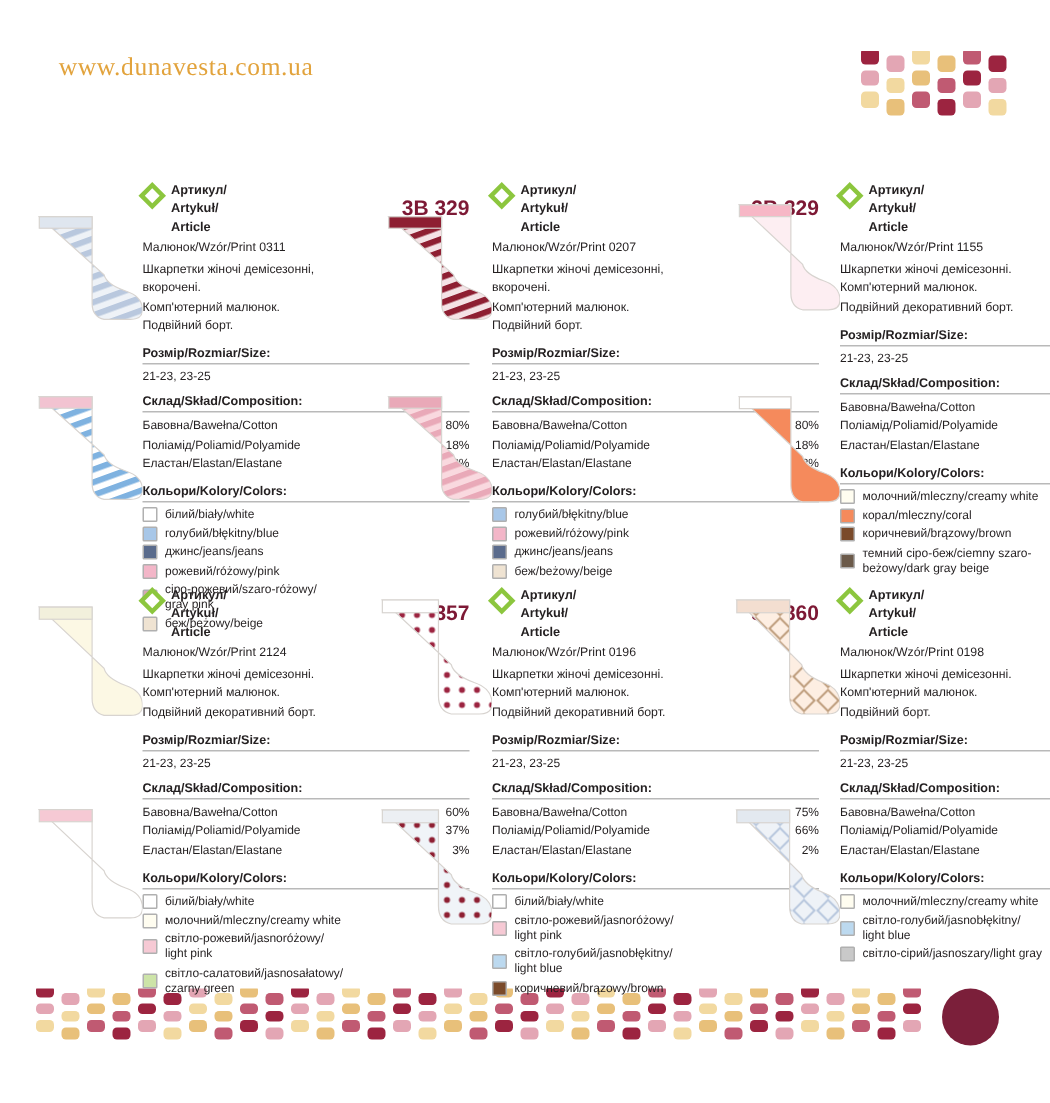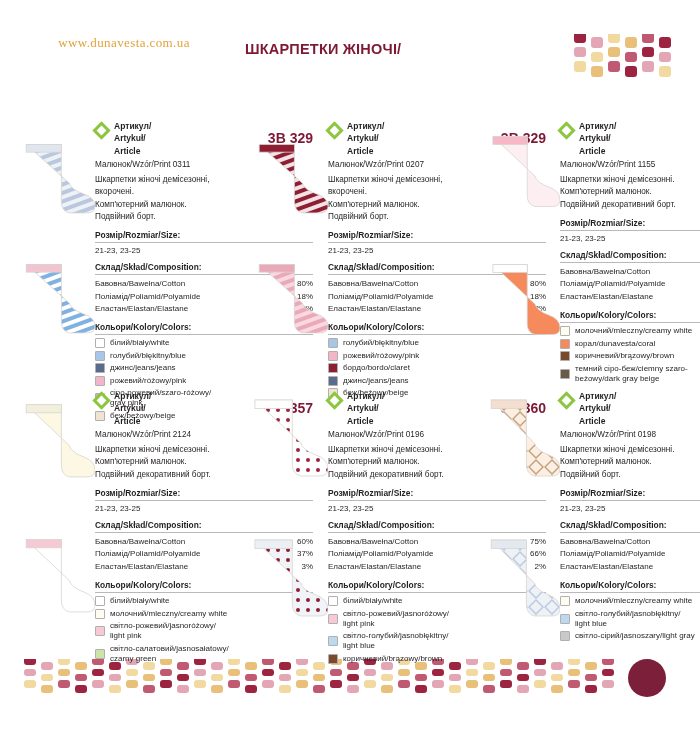--- a/index.html
+++ b/index.html
@@ -19,21 +19,21 @@
   }
   .logo-block { position: absolute; left: 24px; top: 33px; width: 200px; text-align: center; }
   .logo-title {
     font-family: "Liberation Serif", serif;
     font-style: italic; font-weight: bold;
     font-size: 25px; color: #c9355b; letter-spacing: 0px;
     white-space: nowrap;
   }
   .logo-sub {
     font-family: "Liberation Serif", serif;
-    font-size: 13px; color: #e2a33c; margin-top: 2px; letter-spacing: .4px;
+    font-size: 17px; color: #e2a33c; margin-top: 2px; letter-spacing: .4px;
   }
   .header-title {
     position: absolute; left: 245px; top: 40px; width: 320px;
     font-size: 14.5px; font-weight: bold; color: #7d1935; line-height: 1.35;
     letter-spacing: .2px;
   }
 
   
   .braid-top {
     position: absolute; right: 22px; top: 34px; width: 106px; height: 44px;
@@ -93,21 +93,20 @@
   .sock-img { position: absolute; }
 </style>
 </head>
 <body>
 
 <div class="header">
   <div class="logo-block">
     <div class="logo-sub">www.dunavesta.com.ua</div>
   </div>
   <div class="header-title">
-    <div>ШКАРПЕТКИ ЖІНОЧІ/</div>
   </div>
   <div class="braid-top" id="braid-top">
       <div class="braid-strip">
         <div class="braid-col">
           <div class="br" style="left:2px;top:-2px;width:12px;height:10.666666666666666px;background:#9c2440;"></div>
           <div class="br" style="left:2px;top:12.666666666666666px;width:12px;height:10.666666666666666px;background:#e3a6b4;"></div>
           <div class="br" style="left:2px;top:27.333333333333332px;width:12px;height:10.666666666666666px;background:#f2d9a0;"></div>
         </div>
         <div class="braid-col">
           <div class="br" style="left:2px;top:3px;width:12px;height:10.666666666666666px;background:#e3a6b4;"></div>
@@ -448,24 +447,20 @@
       <div class="hr"></div>
       <div class="color-item">
         <span class="sw" style="background:#a8c7e8"></span>
         <span class="color-txt" style="white-space:pre-line">голубий/błękitny/blue</span>
       </div>
       <div class="color-item">
         <span class="sw" style="background:#f3b6c8"></span>
         <span class="color-txt" style="white-space:pre-line">рожевий/różowy/pink</span>
       </div>
       <div class="color-item">
-        <span class="sw" style="background:#8e1f32"></span>
-        <span class="color-txt" style="white-space:pre-line">бордо/bordo/claret</span>
-      </div>
-      <div class="color-item">
         <span class="sw" style="background:#5a6b8c"></span>
         <span class="color-txt" style="white-space:pre-line">джинс/jeans/jeans</span>
       </div>
       <div class="color-item">
         <span class="sw" style="background:#efe3d2"></span>
         <span class="color-txt" style="white-space:pre-line">беж/beżowy/beige</span>
       </div>
     </div>
     <div class="sock-img" style="left:482px;top:132px;width:78px;height:92px;"><svg width="78" height="92" viewBox="0 0 78 92">
         <defs></defs>
@@ -501,21 +496,21 @@
         <span class="r-name">Еластан/Elastan/Elastane</span>
       </div>
       <div class="sec-title">Кольори/Kolory/Colors:</div>
       <div class="hr"></div>
       <div class="color-item">
         <span class="sw" style="background:#fffdf0"></span>
         <span class="color-txt" style="white-space:pre-line">молочний/mleczny/creamy white</span>
       </div>
       <div class="color-item">
         <span class="sw" style="background:#f58a5c"></span>
-        <span class="color-txt" style="white-space:pre-line">корал/dunavesta/coral</span>
+        <span class="color-txt" style="white-space:pre-line">корал/mleczny/coral</span>
       </div>
       <div class="color-item">
         <span class="sw" style="background:#7a4a2a"></span>
         <span class="color-txt" style="white-space:pre-line">коричневий/brązowy/brown</span>
       </div>
       <div class="color-item">
         <span class="sw" style="background:#6b5a4a"></span>
         <span class="color-txt" style="white-space:pre-line">темний сіро-беж/ciemny szaro-
 beżowy/dark gray beige</span>
       </div>

